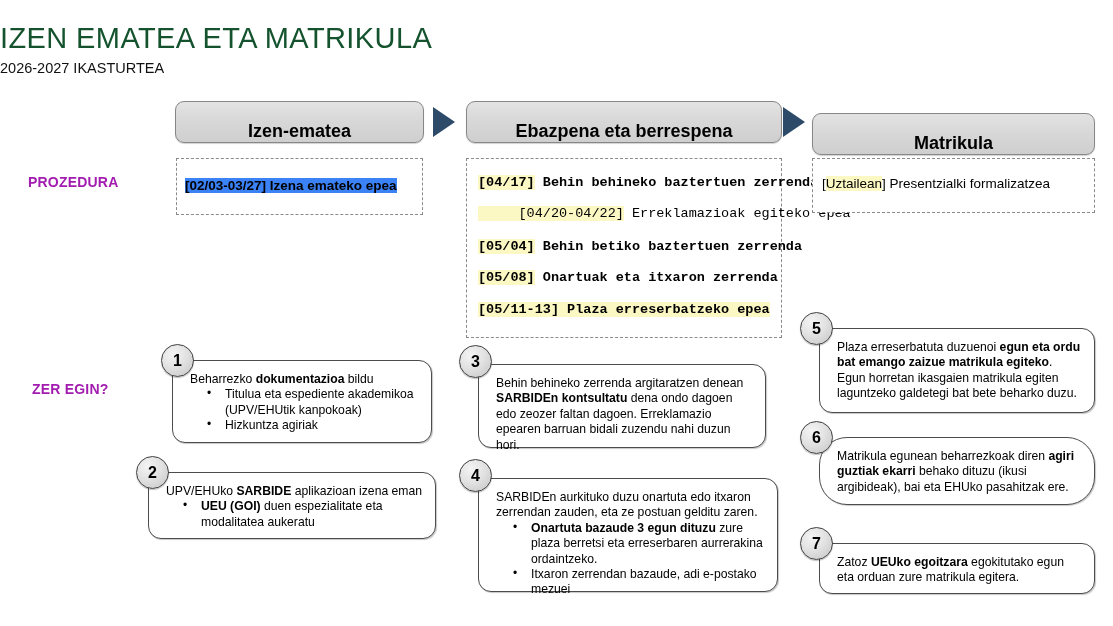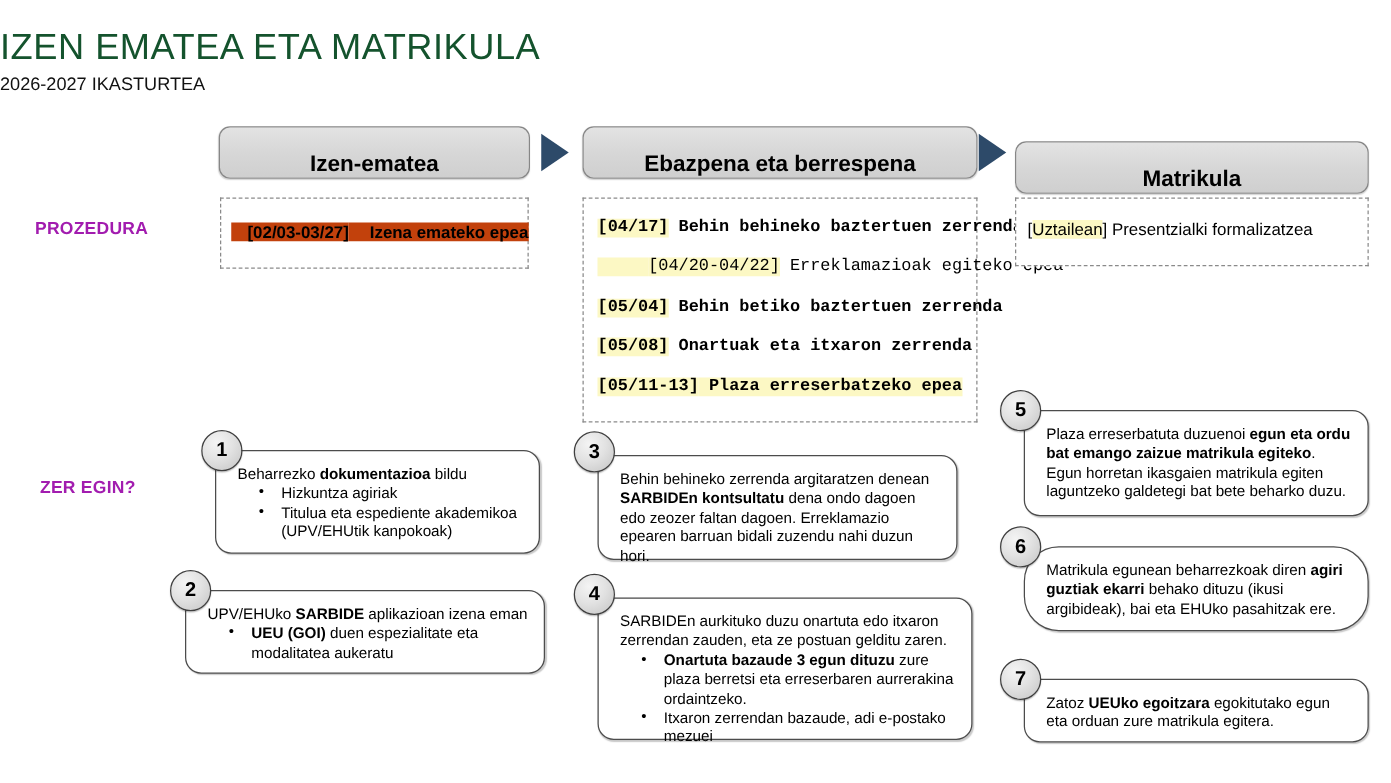--- a/index.html
+++ b/index.html
@@ -98,21 +98,21 @@
   .proc-line {
     position: absolute;
     font-size: 13.5px;
     line-height: 17px;
     color: #000;
     white-space: nowrap;
   }
   .proc-line.bold { font-weight: bold; }
 
   #proc-left .proc-line  { left: 8px; top: 18px; font-size: 13.5px; }
-  .hl-bright { background: #c2410c; padding-left: 13px; }
+  .hl-bright { background: #3b82f6; }
   .hl-pale   { background: #fcf8c4; }
 
   #proc-mid .l1 { left: 11px; top: 15px; }
   #proc-mid .l2 { left: 11px; top: 46px; font-weight: normal; }
   #proc-mid .l3 { left: 11px; top: 79px; }
   #proc-mid .l4 { left: 11px; top: 110px; }
   #proc-mid .l5 { left: 11px; top: 142px; }
 
   #proc-right .proc-line { left: 9px; top: 16px; font-weight: normal; }
 
@@ -245,22 +245,22 @@
     <div class="proc-line">
       <span>[</span><span class="hl-pale">Uztailean</span><span>]</span><span> Presentzialki formalizatzea</span>
     </div>
   </div>
 
   <div class="step" id="step-1">
     <div class="step-card">
       <div class="step-text">
         <span>Beharrezko </span><b>dokumentazioa</b><span> bildu</span>
         <ul>
+          <li>Titulua eta espediente akademikoa (UPV/EHUtik kanpokoak)</li>
           <li>Hizkuntza agiriak</li>
-          <li>Titulua eta espediente akademikoa (UPV/EHUtik kanpokoak)</li>
         </ul>
       </div>
     </div>
     <div class="step-badge">1</div>
   </div>
 
   <div class="step" id="step-2">
     <div class="step-card">
       <div class="step-text">
         <span>UPV/EHUko </span><b>SARBIDE</b><span> aplikazioan izena eman</span>

